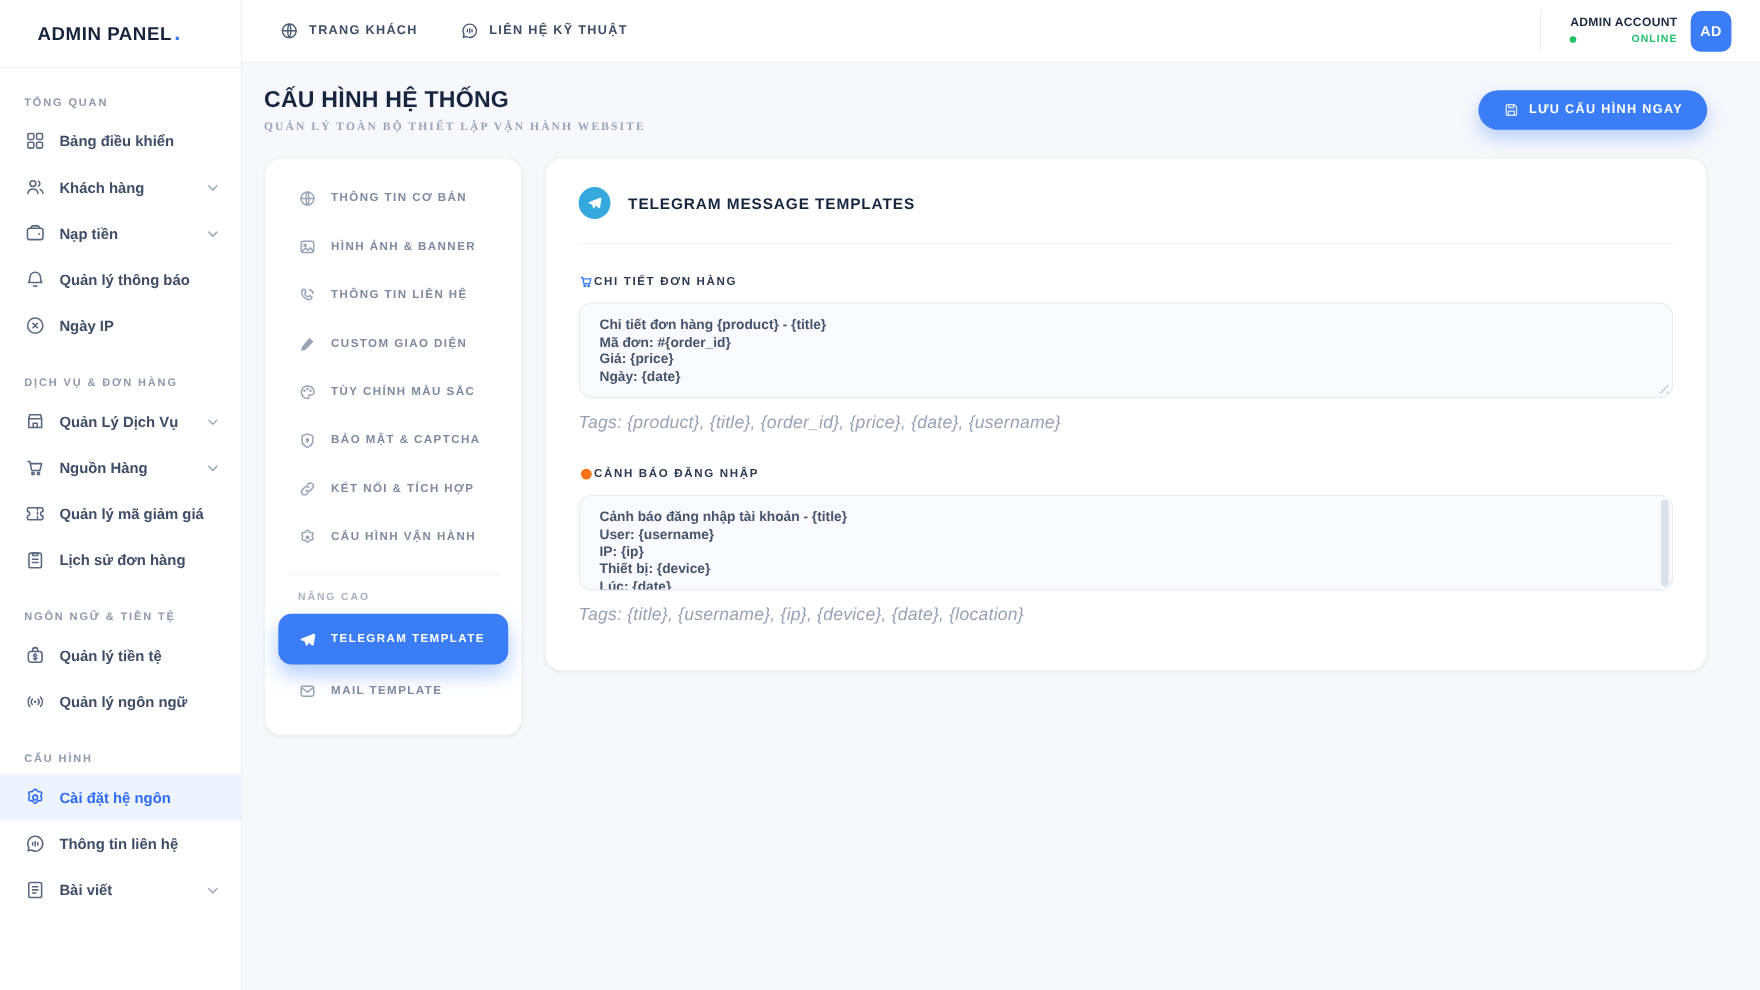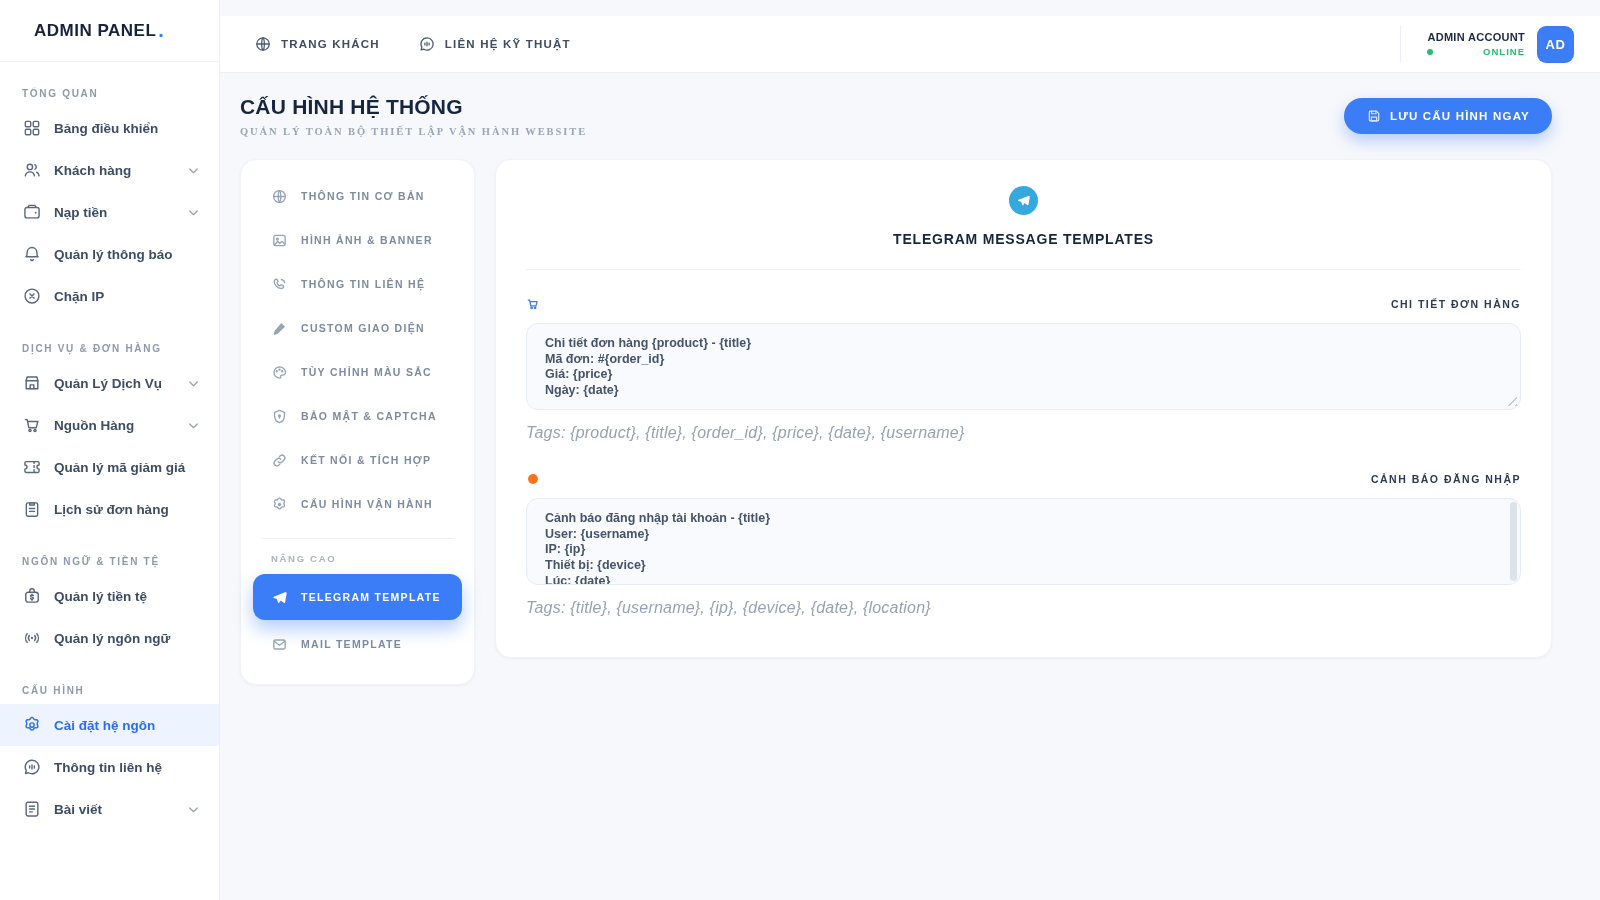--- a/index.html
+++ b/index.html
@@ -18,21 +18,21 @@
                color:#3e4c66; font-size:13.5px; font-weight:bold; cursor:pointer; }
   .side-item .icn { width:20px; height:20px; color:#5a6780; flex-shrink:0; display:flex; }
   .side-item .chev { margin-left:auto; width:15px; height:15px; color:#97a1b4; display:flex; }
   .side-item.active { background:#eef4ff; color:#2e6bf6; }
   .side-item.active .icn { color:#2e6bf6; }
   .icn svg { width:100%; height:100%; }
 
   
   .main { flex:1; display:flex; flex-direction:column; }
   .topbar { height:57px; background:#fff; border-bottom:1px solid #edeff4; display:flex; align-items:center;
-            padding:0 26px 0 34px; flex-shrink:0;margin-top:16px; }
+            padding:0 26px 0 34px; flex-shrink:0; }
   .top-link { display:flex; align-items:center; gap:9px; font-size:11.5px; font-weight:bold;
               letter-spacing:1.2px; color:#3e4c66; margin-right:38px; cursor:pointer; }
   .top-link .icn { width:18px; height:18px; color:#4c5a74; }
   .account { margin-left:auto; display:flex; align-items:center; gap:12px; padding-left:26px;
              border-left:1px solid #edeff4; height:38px; }
   .acc-name { font-size:11px; font-weight:bold; color:#1b2942; letter-spacing:.3px; text-align:right; }
   .acc-status { margin-top:3px; font-size:9.5px; font-weight:bold; color:#1fc16b; letter-spacing:1px;
                 display:flex; align-items:center; gap:4px; justify-content:space-between; }
   .dot-green { width:6px; height:6px; border-radius:50%; background:#1fc16b; }
   .avatar { width:37px; height:37px; border-radius:9px; background:#3b7cf7; color:#fff; font-weight:bold;
@@ -56,30 +56,30 @@
   .nav-item { display:flex; align-items:center; gap:13px; height:44px; padding:0 10px 0 18px; border-radius:12px;
               font-size:10.5px; font-weight:bold; letter-spacing:1.3px; color:#7d8aa0; cursor:pointer; }
   .nav-item .icn { width:17px; height:17px; color:#98a4b6; flex-shrink:0; }
   .nav-item.active { background:#3b7cf7; color:#fff; height:46px; margin:2px 0;
                      box-shadow:0 9px 18px rgba(59,124,247,.38); }
   .nav-item.active .icn { color:#fff; }
   .nav-divider { height:1px; background:#eef1f6; margin:12px 8px 4px; }
   .nav-adv-label { padding:10px 18px 8px; font-size:9.5px; font-weight:bold; letter-spacing:1.7px; color:#aab3c2; }
 
   .main-card { flex:1; padding:26px 30px 40px; }
-  .panel-head { display:flex; align-items:center; gap:16px; padding-bottom:22px; border-bottom:1px solid #eef1f6;flex-direction:column; }
+  .panel-head { display:flex; align-items:center; gap:16px; padding-bottom:22px; border-bottom:1px solid #eef1f6; }
   .tg-circle { width:29px; height:29px; border-radius:50%; background:#35a9dd; color:#fff; display:flex;
                align-items:center; justify-content:center; flex-shrink:0; }
   .tg-circle svg { width:15px; height:15px; }
   .panel-title { font-size:14px; font-weight:bold; color:#17253f; letter-spacing:.8px; }
 
   .field { margin-top:27px; }
   .field + .field { margin-top:30px; }
-  .field-label { display:flex; align-items:center; gap:20px; margin-bottom:12px; font-size:10.5px;
-                 font-weight:bold; letter-spacing:1.5px; color:#2b3952;justify-content:space-between; }
+  .field-label { display:flex; align-items:center; gap:0; margin-bottom:12px; font-size:10.5px;
+                 font-weight:bold; letter-spacing:1.5px; color:#2b3952; }
   .field-label .icn { width:14px; height:14px; color:#3b7cf7; flex-shrink:0; }
   .field-label .icn.orange { color:#f9731a; }
   .ta-wrap { position:relative; }
   textarea { display:block; width:100%; height:87px; background:#f8fafd; border:1px solid #e7ecf3;
              border-radius:12px; padding:12px 18px; resize:none; outline:none;
              font-family:"Liberation Sans",sans-serif; font-size:12.5px; font-weight:bold; color:#46536b;
              line-height:1.25; overflow:hidden; }
   .resize-grip { position:absolute; right:4px; bottom:4px; width:11px; height:11px; pointer-events:none;
                  background:repeating-linear-gradient(135deg,#c3ccd8 0 1.5px,transparent 1.5px 4.5px);
                  clip-path:polygon(100% 0,0 100%,100% 100%); }
@@ -150,21 +150,21 @@
         </span>
       <span>Quản lý thông báo</span>
     </div>
     <div class="side-item">
       <span class="icn">
           <svg viewBox="0 0 24 24" fill="none" stroke="currentColor" stroke-width="1.7" stroke-linecap="round">
             <circle cx="12" cy="12" r="8.3"></circle>
             <path d="M9.6 9.6l4.8 4.8M14.4 9.6l-4.8 4.8"></path>
           </svg>
         </span>
-      <span>Chặn IP</span>
+      <span>Ngày IP</span>
     </div>
 
     <div class="side-label">DỊCH VỤ &amp; ĐƠN HÀNG</div>
     <div class="side-item">
       <span class="icn">
           <svg viewBox="0 0 24 24" fill="none" stroke="currentColor" stroke-width="1.7" stroke-linecap="round" stroke-linejoin="round">
             <path d="M5 9.2L6.1 4.8h11.8L19 9.2"></path>
             <path d="M5 9.2h14v9.6H5z"></path>
             <path d="M9.8 18.8v-4.6h4.4v4.6"></path>
           </svg>

